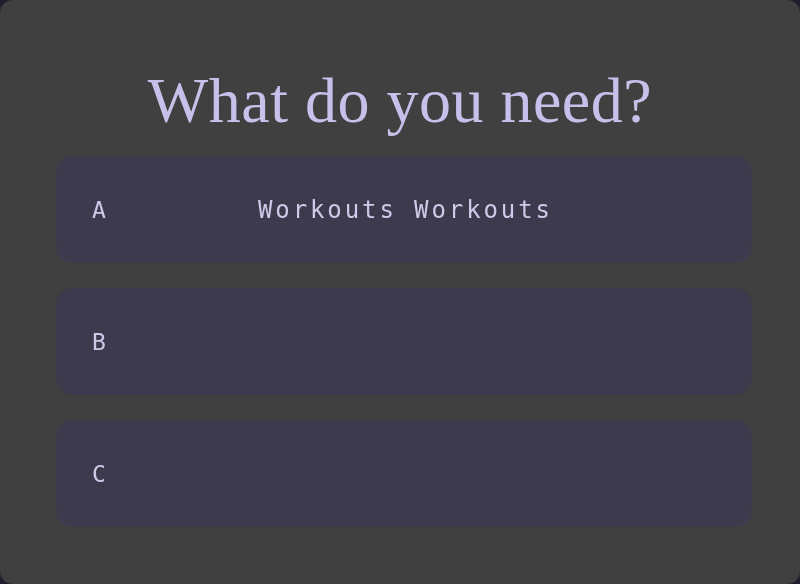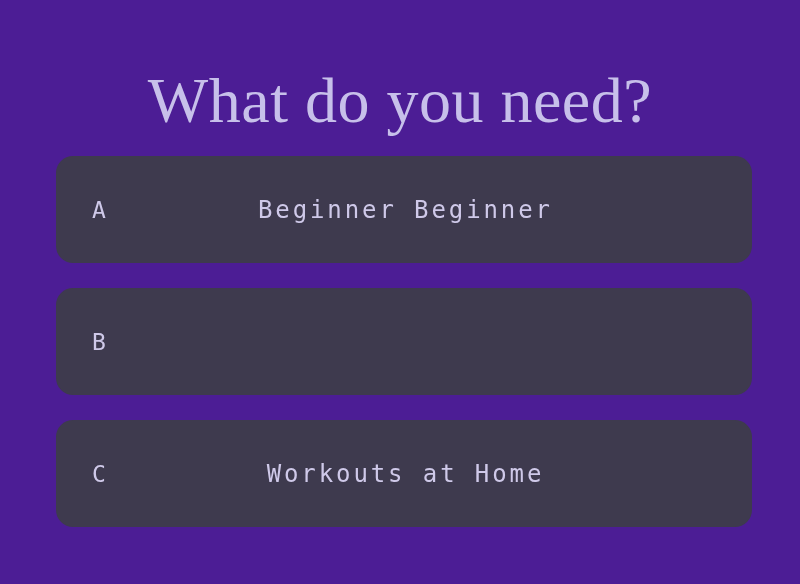--- a/index.html
+++ b/index.html
@@ -12,22 +12,23 @@
     overflow: hidden;
     background: #211f2b;
     font-family: "Liberation Sans", sans-serif;
     -webkit-font-smoothing: antialiased;
   }
 
   .screen {
     position: relative;
     width: 800px;
     height: 584px;
-    background: #4c1d95;
+    background: #404040;
     box-sizing: border-box;
+    border-radius: 13px;
   }
 
   .question-title {
     position: absolute;
     left: 0;
     top: 24px;
     width: 800px;
     text-align: center;
     font-family: "Liberation Serif", "DejaVu Serif", serif;
     font-size: 64px;
@@ -91,26 +92,25 @@
 <body>
 
 <div class="screen">
 
   <h1 class="question-title">What do you need?</h1>
 
   <div class="options">
 
     <div class="option-card">
       <span class="option-key">A</span>
-      <span class="option-label">Beginner Beginner</span>
+      <span class="option-label">Workouts Workouts</span>
     </div>
 
     <div class="option-card">
       <span class="option-key">B</span>
     </div>
 
     <div class="option-card">
       <span class="option-key">C</span>
-      <span class="option-label">Workouts at Home</span>
     </div>
 
   </div>
 </div>
 
 </body></html>

